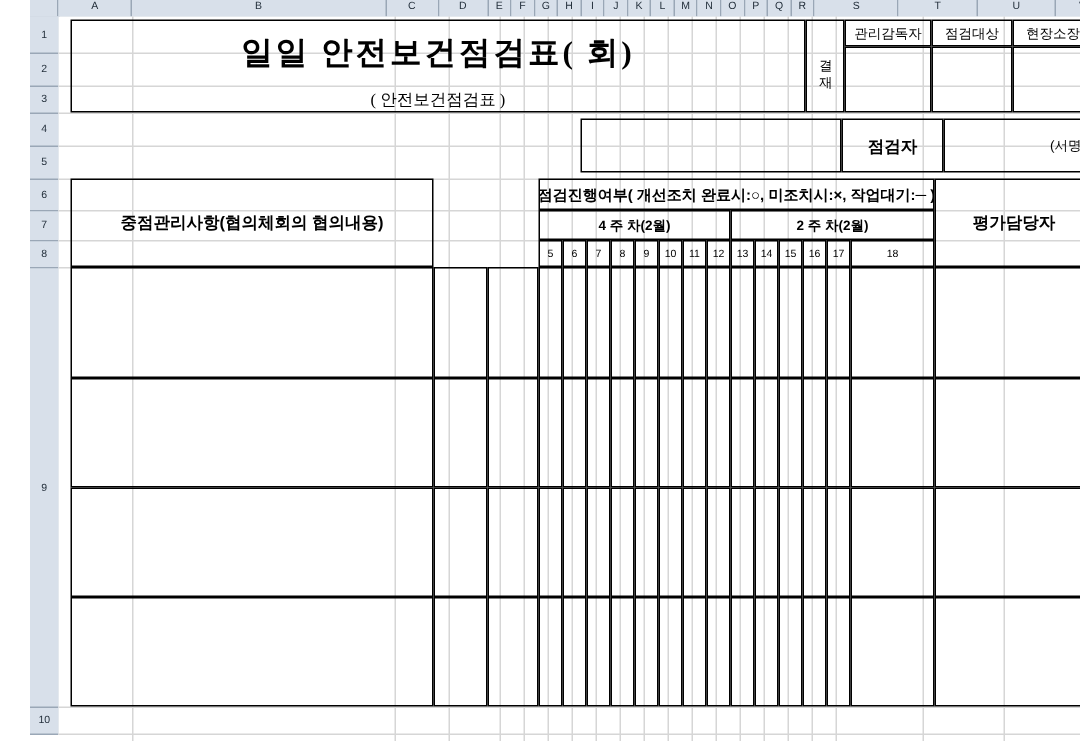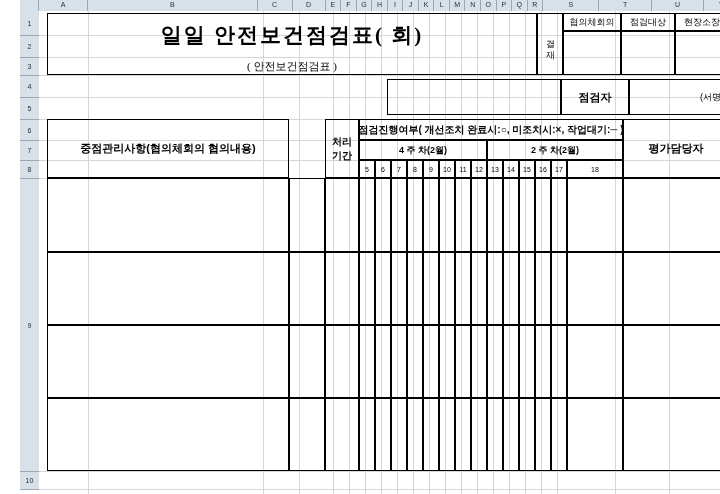--- a/index.html
+++ b/index.html
@@ -197,40 +197,36 @@
     <div class="gl-h" style="top:478px; left:0; width:701px"></div>
 
     <div class="cell bdr title" style="left:8px; top:2px; width:490px; height:44px; border:none;">일일 안전보건점검표( 회)</div>
     <div class="cell subtitle" style="left:8px; top:46px; width:490px; height:18px;">( 안전보건점검표 )</div>
 
     <div style="position:absolute; left:8px; top:2px; width:490px; height:62px; border:1px solid #000; box-sizing:border-box;"></div>
 
     <div class="cell bdr f9" style="left:498px; top:2px; width:26px; height:62px;">
       <span class="vert">결재</span>
     </div>
-    <div class="cell bdr f9" style="left:524px; top:2px; width:58px; height:18px;">협의체회의</div>
+    <div class="cell bdr f9" style="left:524px; top:2px; width:58px; height:18px;">관리감독자</div>
     <div class="cell bdr f9" style="left:582px; top:2px; width:54px; height:18px;">점검대상</div>
     <div class="cell bdr f9" style="left:636px; top:2px; width:54px; height:18px;">현장소장</div>
     <div class="cell bdr" style="left:524px; top:20px; width:58px; height:44px;"></div>
     <div class="cell bdr" style="left:582px; top:20px; width:54px; height:44px;"></div>
     <div class="cell bdr" style="left:636px; top:20px; width:54px; height:44px;"></div>
 
 
     <div class="cell bdr f10" style="left:348px; top:68px; width:174px; height:36px;"></div>
 
     <div class="cell bdr f11 bold" style="left:522px; top:68px; width:68px; height:36px;">점검자</div>
     <div class="cell bdr f9 right" style="left:590px; top:68px; width:100px; height:36px;">(서명)</div>
 
     <div class="cell bdr f11 bold" style="left:8px; top:108px; width:242px; height:59px;">중점관리사항(협의체회의 협의내용)</div>
 
 
-    <div class="cell bdr f10 bold" style="left:286px; top:108px; width:34px; height:59px; flex-direction:column; line-height:14px;">
-      <span>처리</span>
-      <span>기간</span>
-    </div>
 
     <div class="cell bdr f10 bold" style="left:320px; top:108px; width:264px; height:21px;">점검진행여부( 개선조치 완료시:○, 미조치시:×, 작업대기:─ )</div>
 
     <div class="cell bdr f9 bold" style="left:320px; top:129px; width:128px; height:20px;">4 주 차(2월)</div>
     <div class="cell bdr f9 bold" style="left:448px; top:129px; width:136px; height:20px;">2 주 차(2월)</div>
 
     <div class="cell bdr f7" style="left:320px; top:149px; width:16px; height:18px;">5</div>
     <div class="cell bdr f7" style="left:336px; top:149px; width:16px; height:18px;">6</div>
     <div class="cell bdr f7" style="left:352px; top:149px; width:16px; height:18px;">7</div>
     <div class="cell bdr f7" style="left:368px; top:149px; width:16px; height:18px;">8</div>

